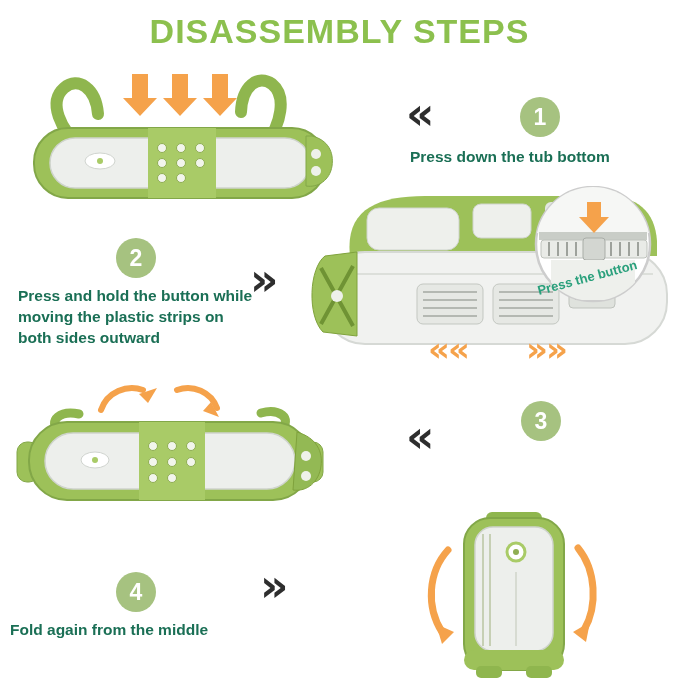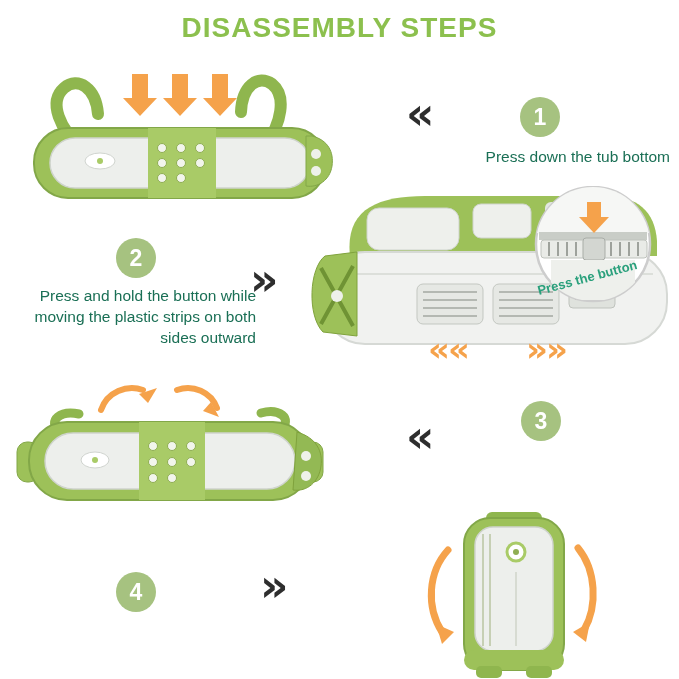--- a/index.html
+++ b/index.html
@@ -2,31 +2,31 @@
 <html style="--title-green: #8cc04e; --badge-green: #a6c280; --text-green: #1a6f55; --chevron-dark: #2e2e2e; --orange: #f5a24b; --inset-teal: #2aa07c; --tub-green: #9dc159; --tub-green-dark: #82a748;"><head>
 <meta charset="utf-8">
 <style>
   html,body{margin:0;padding:0;background:#ffffff;}
   .canvas{
     position:relative;width:679px;height:679px;background:#ffffff;
     font-family:"Liberation Sans",sans-serif;overflow:hidden;
   }
   .title{
     position:absolute;top:12px;left:0;right:0;margin:0;text-align:center;
-    font-size:28px;font-weight:bold;letter-spacing:1px;
+    font-size:34px;font-weight:bold;letter-spacing:1px;
     color:var(--title-green,#8cc04e);
   }
   .badge{
     position:absolute;width:40px;height:40px;border-radius:50%;
     background:var(--badge-green,#a6c280);color:#ffffff;
     display:flex;align-items:center;justify-content:center;
     font-size:23px;font-weight:bold;
   }
   .step-text{
-    position:absolute;text-align:right;font-weight:normal;font-size:15.5px;
+    position:absolute;text-align:left;font-weight:bold;font-size:15.5px;
     line-height:1.35;color:var(--text-green,#1a6f55);
   }
   .chev{
     position:absolute;font-size:44px;font-weight:bold;line-height:1;
     color:var(--chevron-dark,#2e2e2e);font-family:"DejaVu Sans",sans-serif;
   }
   .chev-orange{
     position:absolute;font-size:34px;font-weight:bold;line-height:1;
     color:var(--orange,#f5a24b);font-family:"DejaVu Sans",sans-serif;
     letter-spacing:-2px;
@@ -190,20 +190,21 @@
         <path d="M282,52 c20,6 26,20 24,34 c-2,16 -14,26 -28,24 z" fill="#93b954" stroke="#7fa23c"></path>
         <circle cx="291" cy="76" r="5" fill="#eef1ea"></circle>
         <circle cx="291" cy="96" r="5" fill="#eef1ea"></circle>
       </g>
     </svg>
   </div>
   <span class="chev" style="left:406px;top:415px">«</span>
   <div class="badge" style="left:521px;top:401px">3</div>
 
   <div class="badge" style="left:116px;top:572px">4</div>
+  <div class="step-text" style="left:10px;top:620px;width:255px">Fold again from the middle</div>
   <span class="chev" style="left:260px;top:564px">»</span>
 
   <div class="illus" style="left:390px;top:512px;width:240px;height:169px">
     <svg viewBox="0 0 240 169">
 
       <g fill="none" stroke="#f5a24b" stroke-width="7" stroke-linecap="round">
         <path d="M58,38 C38,60 36,95 52,120"></path>
         <path d="M188,36 C206,58 208,94 194,118"></path>
       </g>
       <g fill="#f5a24b">

